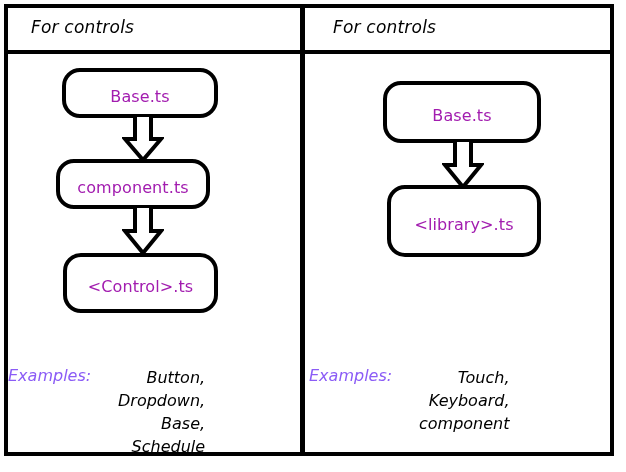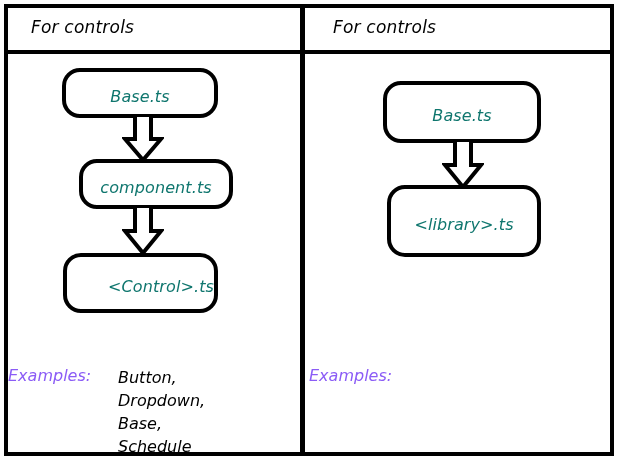--- a/index.html
+++ b/index.html
@@ -70,32 +70,31 @@
     position: absolute;
     border: 4px solid #000000;
     border-radius: 18px;
     background: #ffffff;
     box-sizing: border-box;
     display: flex;
     align-items: center;
     justify-content: center;
   }
   .node .node-label {
-    font-style: italic;
     font-size: 16px;
-    color: #0f766e;
+    color: #a21caf;
     white-space: nowrap;
     letter-spacing: 0.1px;
     margin-top: 7px;
   }
 
   
   .node.l-base      { left: 62px;  top: 68px;  width: 156px; height: 50px; }
-  .node.l-component { left: 79px;  top: 159px; width: 154px; height: 50px; }
-  .node.l-control   { left: 63px;  top: 253px; width: 155px; height: 60px; justify-content: flex-end; }
+  .node.l-component { left: 56px;  top: 159px; width: 154px; height: 50px; }
+  .node.l-control   { left: 63px;  top: 253px; width: 155px; height: 60px; }
 
   
   .node.r-base    { left: 383px; top: 81px;  width: 158px; height: 62px; }
   .node.r-library { left: 387px; top: 185px; width: 154px; height: 72px; }
 
   
   .arrow {
     position: absolute;
   }
   .arrow svg { display: block; }
@@ -114,20 +113,21 @@
   }
   .examples-label.left  { left: 8px;   top: 366px; }
   .examples-label.right { left: 309px; top: 366px; }
 
   .examples-list {
     position: absolute;
     font-style: italic;
     font-size: 16px;
     color: #000000;
     line-height: 23px;
+    text-align: right;
   }
   .examples-list.left  { left: 118px; top: 366px; }
   .examples-list.right { left: 419px; top: 366px; }
   .examples-list .ex-item {
     display: block;
     white-space: nowrap;
   }
 </style>
 </head>
 <body>
@@ -186,14 +186,19 @@
       <path d="M13,0 L13,25 L3,25 L21,47 L39,25 L29,25 L29,0 Z" fill="#ffffff" stroke="#000000" stroke-width="4" stroke-linejoin="miter"></path>
     </svg>
   </div>
 
   <div class="node r-library">
     <span class="node-label">&lt;library&gt;.ts</span>
   </div>
 
   <div class="examples-label right">Examples:</div>
 
+  <div class="examples-list right">
+    <span class="ex-item">Touch,</span>
+    <span class="ex-item">Keyboard,</span>
+    <span class="ex-item">component</span>
+  </div>
 
 </div>
 
 </body></html>

